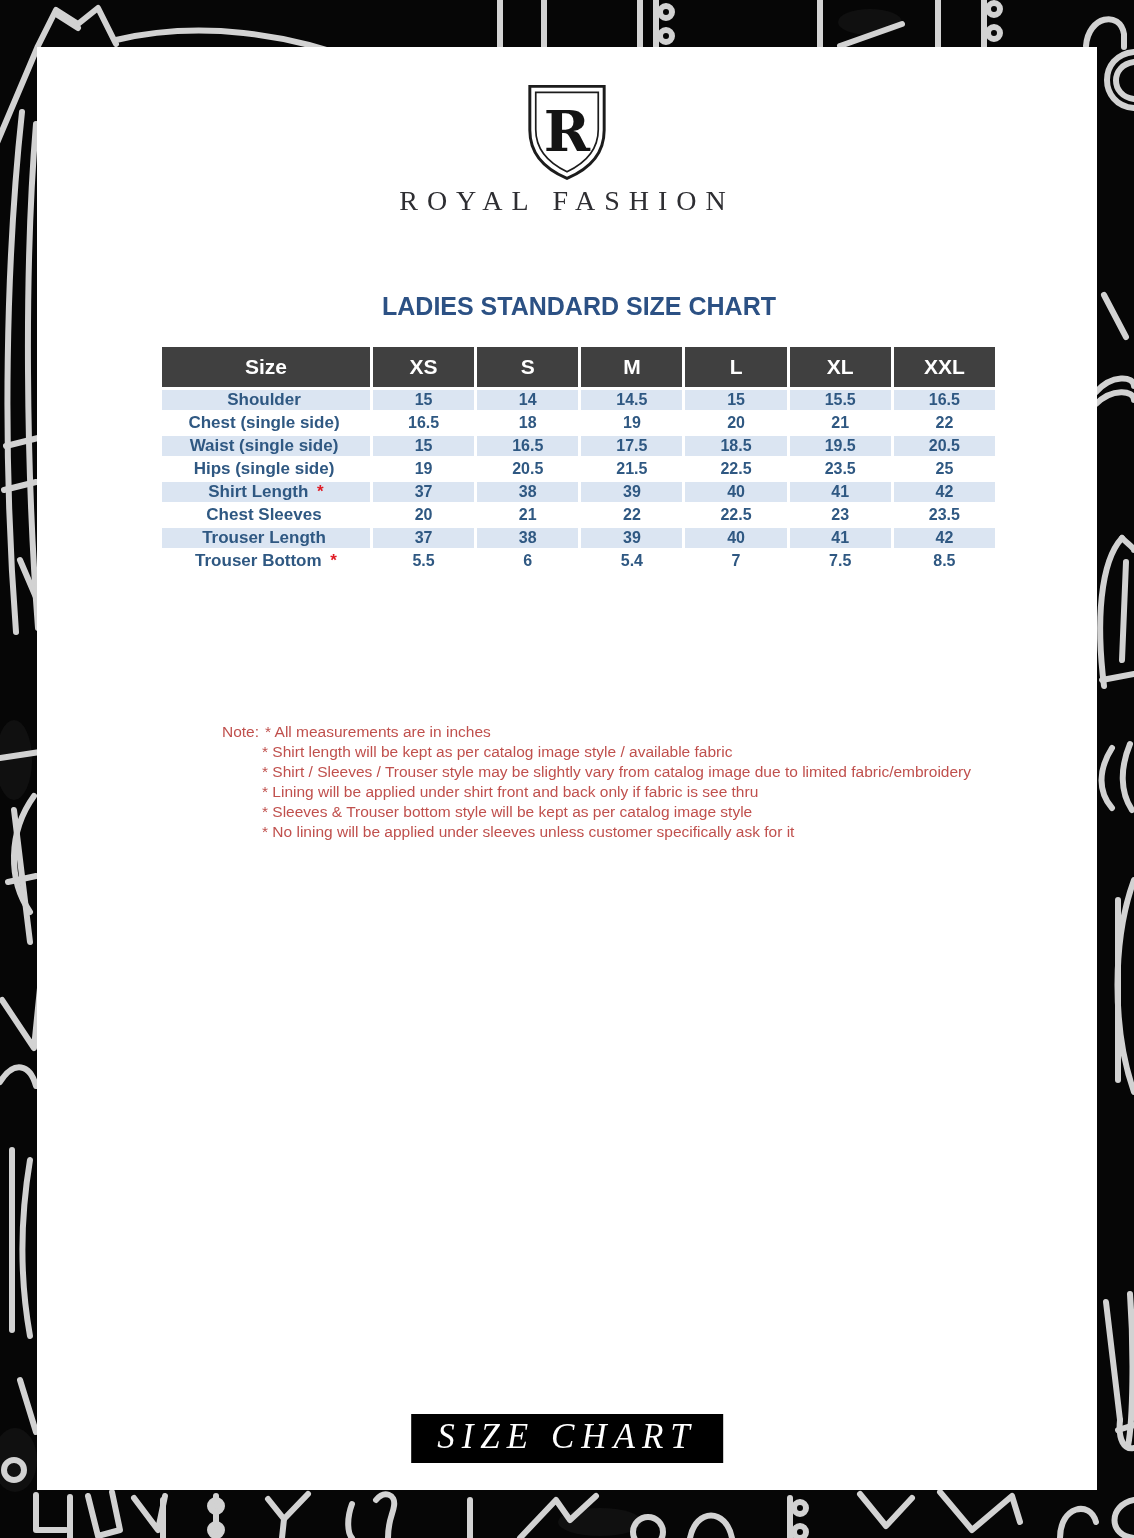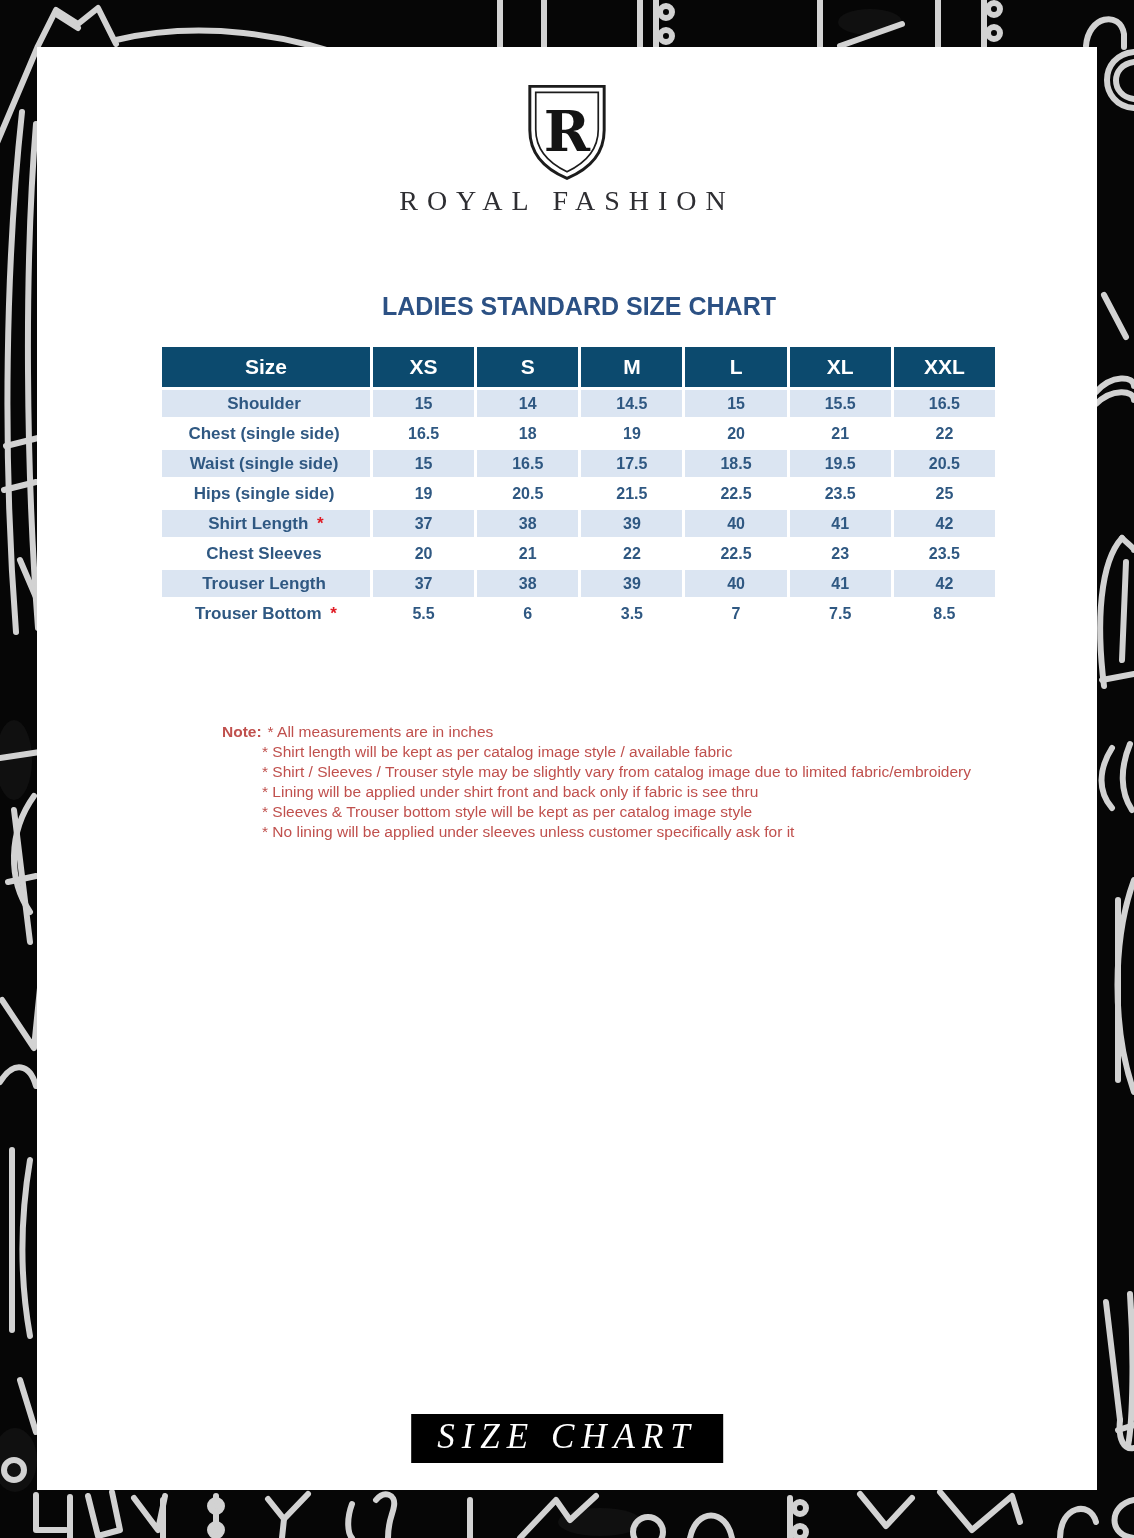--- a/index.html
+++ b/index.html
@@ -22,34 +22,34 @@
   .title {
     position:absolute; top:233px; left:0; width:100%; margin:12px;
     text-align:center; font-size:25px; font-weight:bold; color:#2c5184;
     letter-spacing:0px;
   }
   .size-table {
     position:absolute; left:122px; top:297px; width:839px;
     border-collapse:separate; border-spacing:3px; table-layout:fixed;
   }
   .size-table th {
-    background:#0c4a6e; color:#ffffff; font-size:21px; font-weight:bold;
+    background:#404040; color:#ffffff; font-size:21px; font-weight:bold;
     height:40px; text-align:center; padding:0;
   }
   .size-table td {
     background:#ffffff; color:#2f5882; font-size:16px; font-weight:bold;
-    height:27px; text-align:center; padding:0;
+    height:20px; text-align:center; padding:0;
   }
   .size-table td.label { font-size:17px; }
   .size-table tr.alt td { background:#dbe5f2; }
   .star { color:#e01b24; margin-left:4px; font-weight:bold; }
   .notes { position:absolute; left:185px; top:675px; color:#c0504d; font-size:15.5px; }
   .note-line { line-height:20px; padding-left:40px; }
   .note-line.first { padding-left:0; }
-  .note-label { font-weight:bold; margin-right:6px; }
+  .note-label { font-weight:normal; margin-right:6px; }
   .banner {
     position:absolute; top:1367px; left:50%; transform:translateX(-50%);
     background:#000000; color:#ffffff;
     font-family:"Liberation Serif", serif; font-size:35px; letter-spacing:7px;
     padding:3px 26px 6px 26px; white-space:nowrap;font-style:italic;
   }
 </style>
 </head>
 <body>
 
@@ -236,21 +236,21 @@
           <td>38</td>
           <td>39</td>
           <td>40</td>
           <td>41</td>
           <td>42</td>
         </tr>
         <tr>
           <td class="label"><span>Trouser Bottom</span><span class="star"> *</span></td>
           <td>5.5</td>
           <td>6</td>
-          <td>3.5</td>
+          <td>5.4</td>
           <td>7</td>
           <td>7.5</td>
           <td>8.5</td>
         </tr>
       </tbody>
     </table>
 
     <div class="notes">
       <div class="note-line first">
         <span class="note-label">Note:</span><span>* All measurements are in inches</span>

